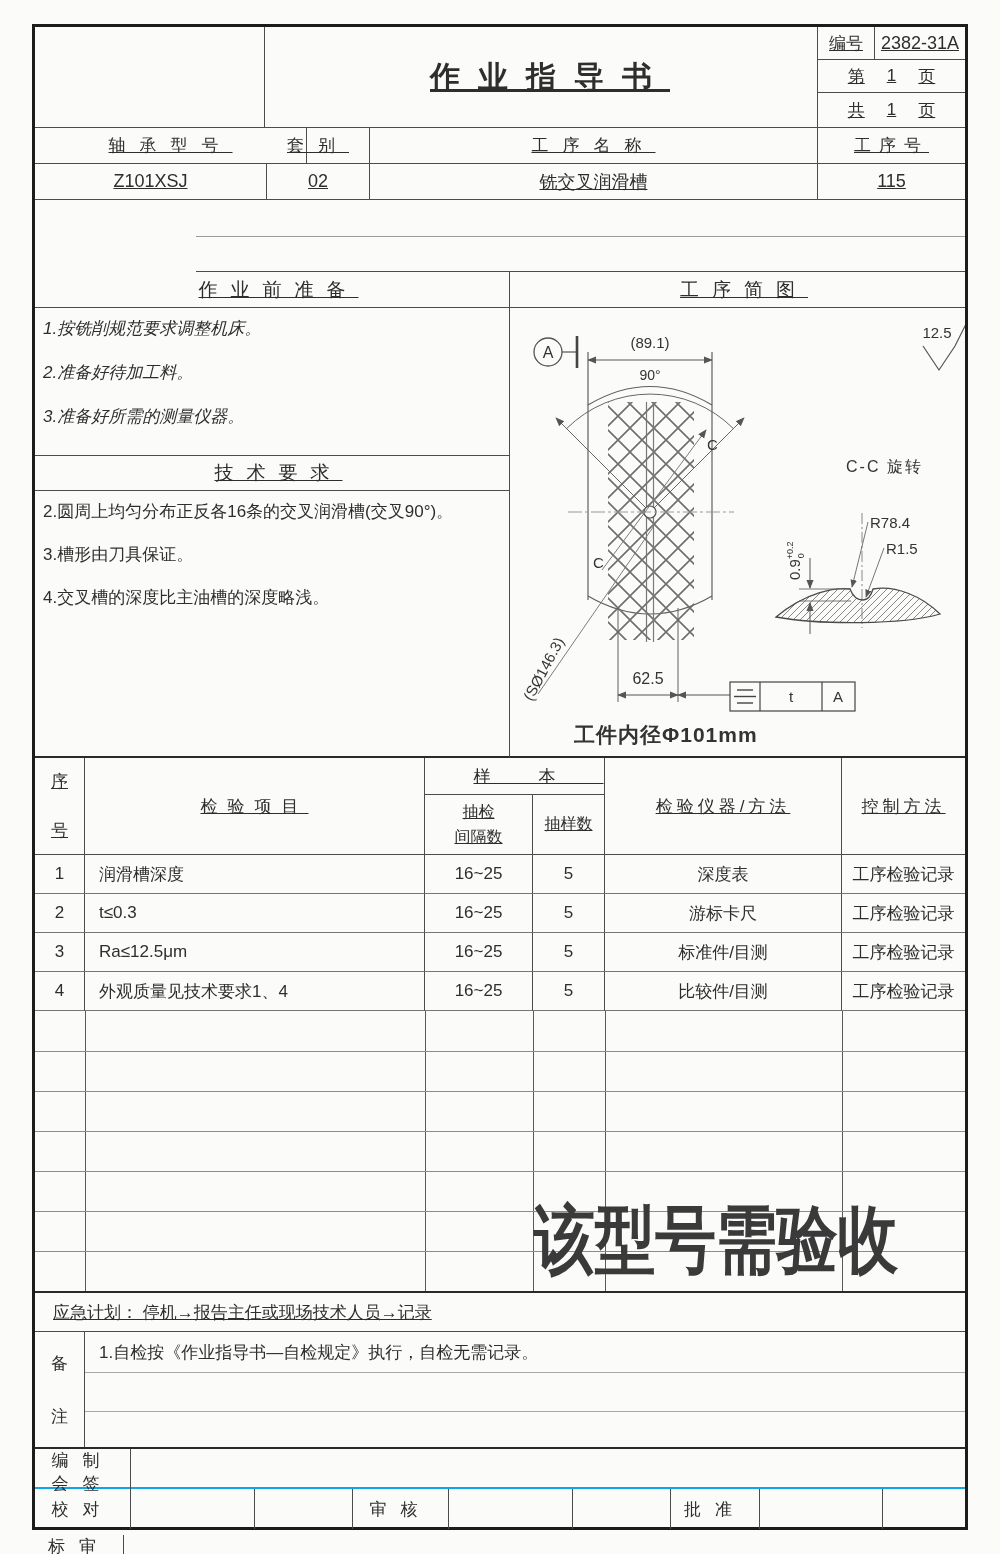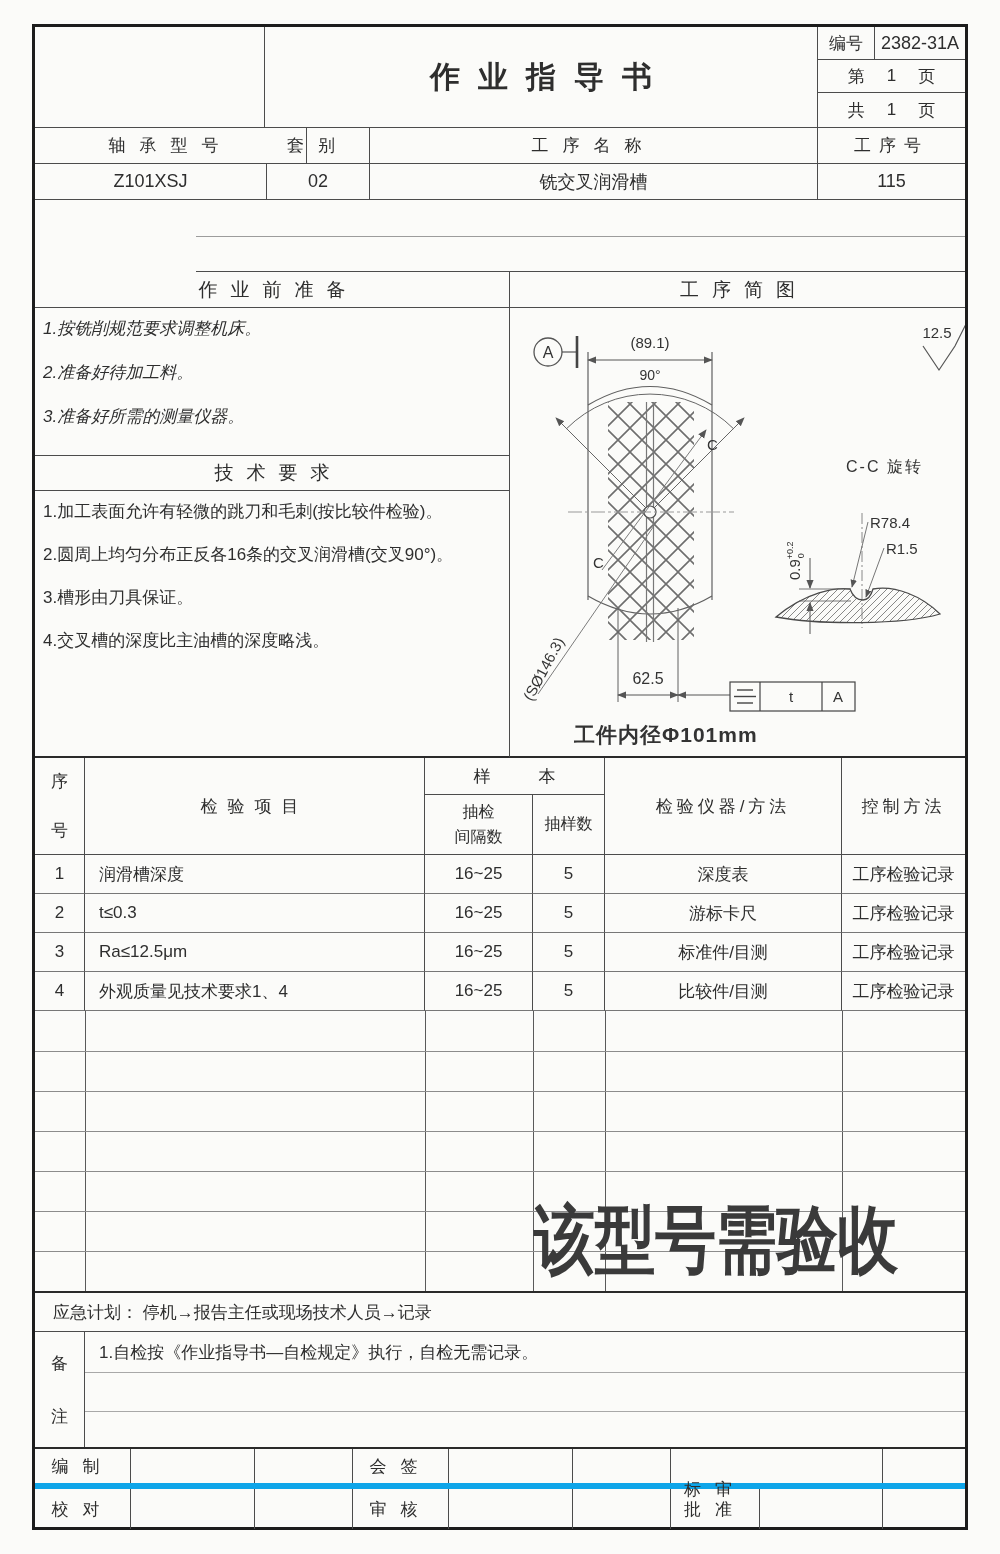--- a/index.html
+++ b/index.html
@@ -3,21 +3,21 @@
 <meta charset="utf-8">
 <style>
   html,body{margin:0;padding:0;background:#e9e9e7;}
   #page{position:relative;width:1000px;height:1554px;background:#fbfbf9;margin:0 auto;
         font-family:"Liberation Sans",sans-serif;color:#2e2e2e;overflow:hidden;}
   .c{position:absolute;box-sizing:border-box;}
   .f{display:flex;align-items:center;justify-content:center;}
   .fl{display:flex;align-items:center;justify-content:flex-start;}
   .col{display:flex;flex-direction:column;align-items:center;justify-content:center;}
   .br{border-right:1px solid #4c4c4c;}
-  .bb{border-bottom:1px solid #4c4c4c;}
+  .bb{border-bottom:1px solid #4c4c4c;text-decoration:underline;}
   .bbm{border-bottom:1px solid #777;}
   .bb2{border-bottom:2px solid #2a2a2a;}
   .frame{border:3px solid #1c1c1c;}
   .ls4{letter-spacing:4px;} .ls8{letter-spacing:8px;} .ls10{letter-spacing:10px;}
   .ls14{letter-spacing:14px;}
   .t17{font-size:17px;} .t18{font-size:18px;} .t16{font-size:16px;}
   .title{font-size:30px;font-weight:600;letter-spacing:18px;text-indent:18px;}
   .secTitle{font-size:19px;letter-spacing:13px;text-indent:13px;}
   .listItem{font-size:17px;line-height:1.0;}
   .vline{position:absolute;width:1px;background:#5a5a5a;}
@@ -64,21 +64,20 @@
   </div>
 
   <div class="c br bb f secTitle" style="left:35px;top:272px;width:475px;height:36px;">作业前准备</div>
   <div class="c br" style="left:35px;top:308px;width:475px;height:147px;padding:12px 0 0 8px;font-style:italic;">
     <div class="listItem" style="margin-bottom:27px;">1.按铣削规范要求调整机床。</div>
     <div class="listItem" style="margin-bottom:27px;">2.准备好待加工料。</div>
     <div class="listItem">3.准备好所需的测量仪器。</div>
   </div>
   <div class="c br bb f secTitle" style="left:35px;top:455px;width:475px;height:36px;border-top:1px solid #4c4c4c;">技术要求</div>
   <div class="c br bb2" style="left:35px;top:491px;width:475px;height:267px;padding:12px 0 0 8px;">
-    <div class="listItem" style="margin-bottom:26px;">1.加工表面允许有轻微的跳刀和毛刺(按比较件检验)。</div>
     <div class="listItem" style="margin-bottom:26px;">2.圆周上均匀分布正反各16条的交叉润滑槽(交叉90°)。</div>
     <div class="listItem" style="margin-bottom:26px;">3.槽形由刀具保证。</div>
     <div class="listItem">4.交叉槽的深度比主油槽的深度略浅。</div>
   </div>
 
   <div class="c bb f secTitle" style="left:510px;top:272px;width:455px;height:36px;">工序简图</div>
   <div class="c bb2" style="left:510px;top:308px;width:455px;height:450px;">
     <svg width="455" height="450" viewBox="0 0 455 450">
       <defs>
         <marker id="ar" viewBox="0 0 10 10" refX="9" refY="5" markerWidth="9" markerHeight="9" orient="auto-start-reverse">
@@ -226,21 +225,21 @@
     <span>备</span>
       <span>注</span>
   </div>
   <div class="c" style="left:85px;top:1332px;width:880px;height:115px;">
     <div class="fl t17" style="height:40px;padding-left:14px;border-bottom:1px solid #a8a8a8;">1.自检按《作业指导书—自检规定》执行，自检无需记录。</div>
     <div style="height:38px;border-bottom:1px solid #a8a8a8;"></div>
     <div style="height:36px;"></div>
   </div>
 
   <div class="c" style="left:35px;top:1447px;width:930px;height:80px;border-top:2px solid #2a2a2a;">
-    <div style="display:flex;height:40px;border-bottom:6px solid #0ea5e9;box-sizing:border-box;">
+    <div style="display:flex;height:40px;border-bottom:2px solid #0ea5e9;box-sizing:border-box;flex-direction:column;">
       <div class="f br t17 ls14" style="width:95px;">编制</div>
       <div class="br" style="width:123px;"></div>
       <div class="br" style="width:97px;"></div>
       <div class="f br t17 ls14" style="width:95px;">会签</div>
       <div class="br" style="width:123px;"></div>
       <div class="br" style="width:97px;"></div>
       <div class="f br t17 ls14" style="width:88px;margin-top:40px;">标审</div>
       <div class="br" style="width:122px;"></div>
       <div style="flex:1;"></div>
     </div>

